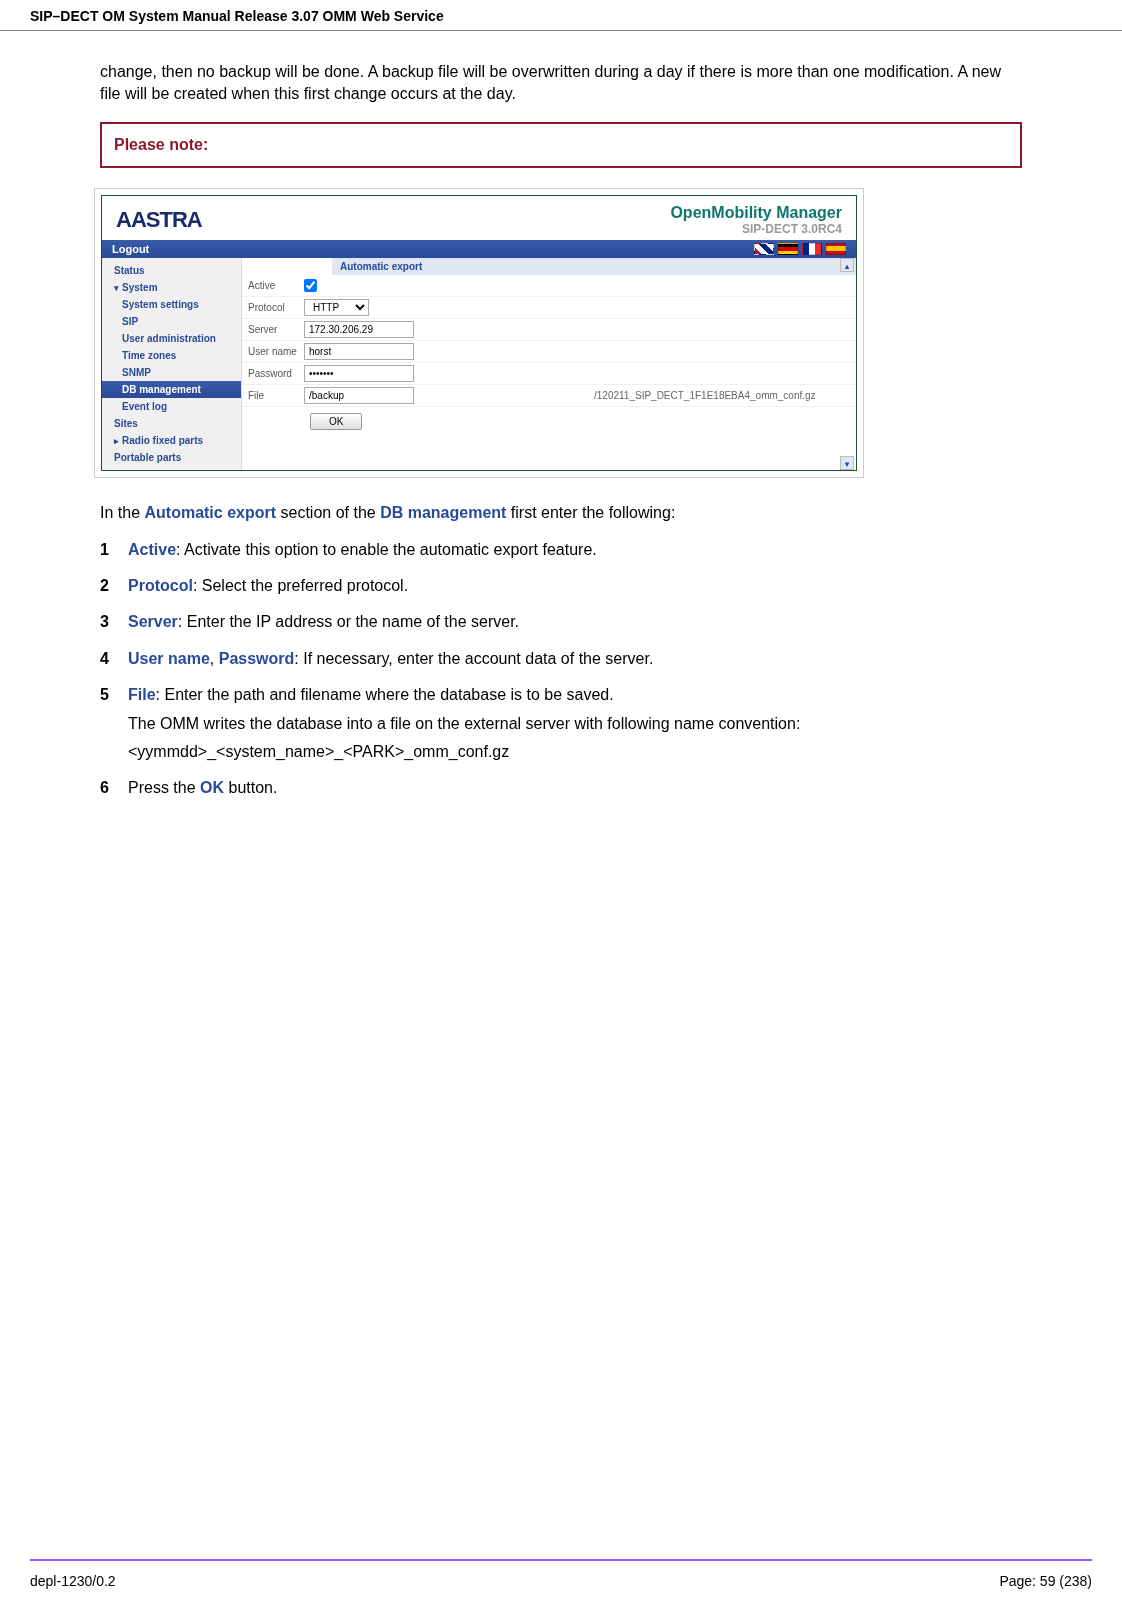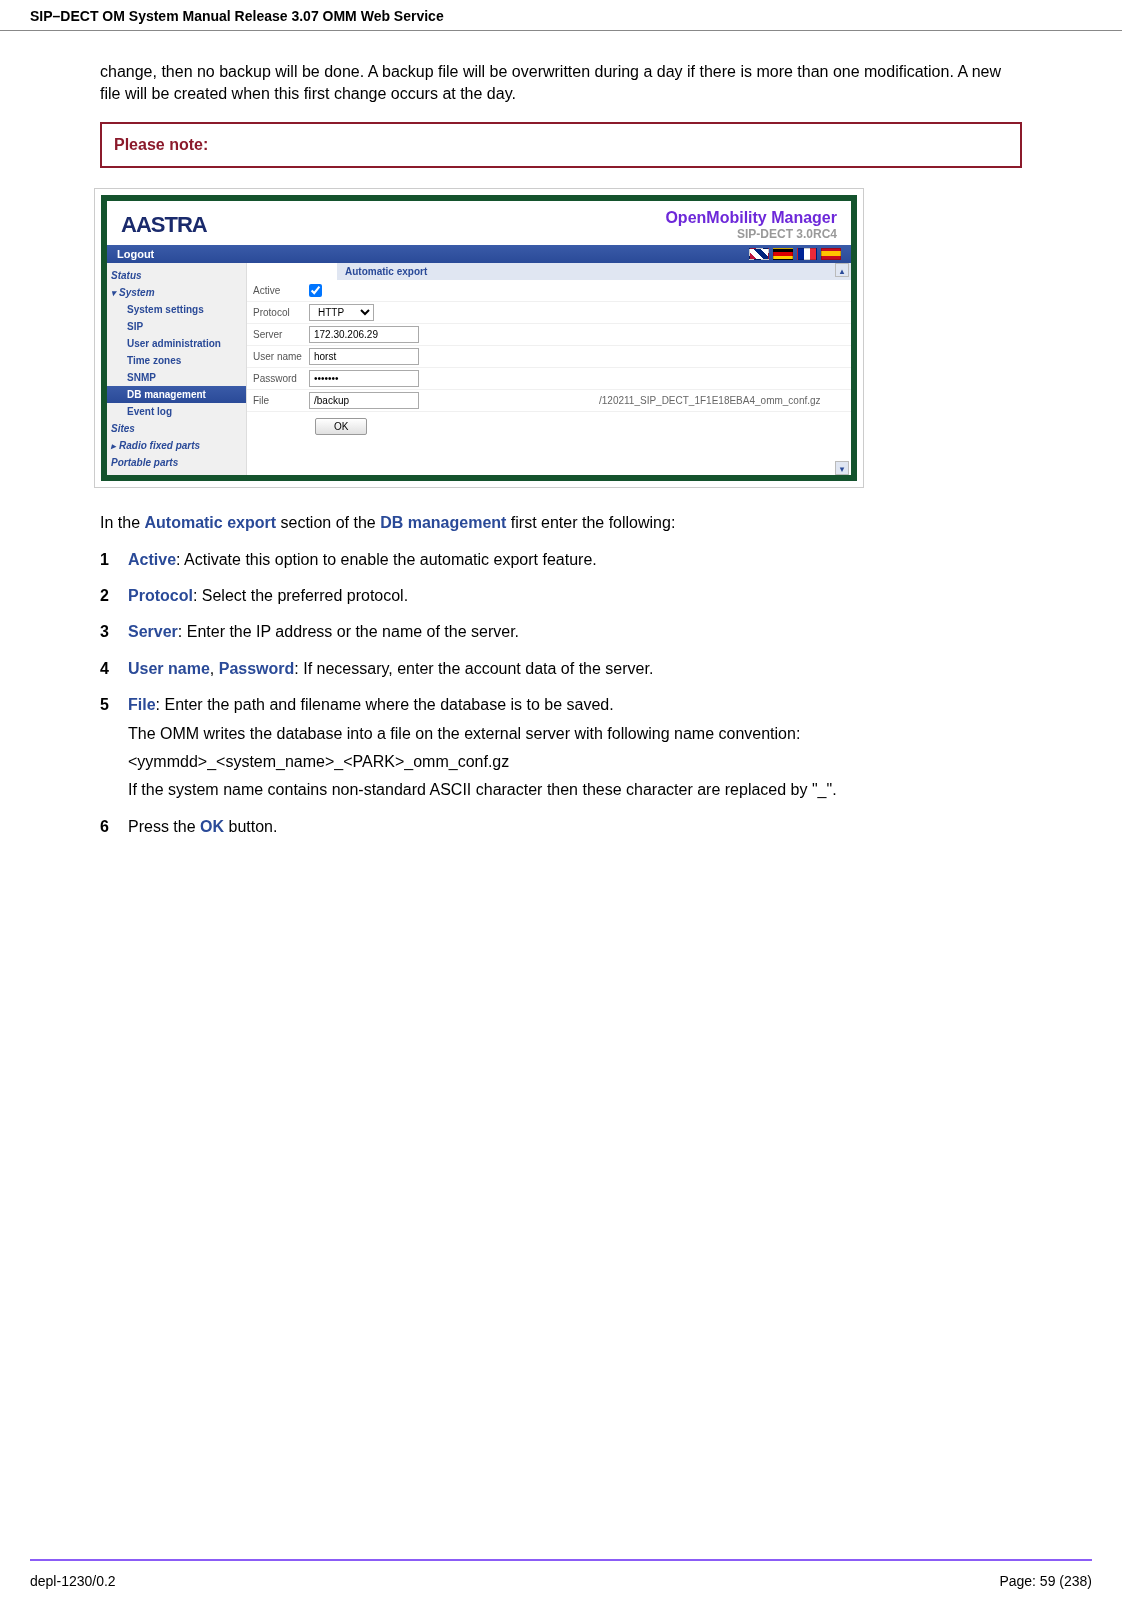--- a/index.html
+++ b/index.html
@@ -45,21 +45,21 @@
     .note-body {
       flex: 1;
     }
     .screenshot-frame {
       border: 1px solid #ccc;
       padding: 6px;
       margin: 0 0 24px -6px;
       width: 770px;
     }
     .app-window {
-      border: 6px solid #14532d;
+      border: 1px solid #14532d;
       background: #fff;
       font-size: 11px;
       position: relative;
     }
     .app-header {
       display: flex;
       justify-content: space-between;
       align-items: center;
       padding: 8px 14px 4px 14px;
       background: #fff;
@@ -68,21 +68,21 @@
       font-family: Arial, sans-serif;
       font-weight: 900;
       font-size: 22px;
       color: #1a2a6c;
       letter-spacing: -1px;
     }
     .app-title-block {
       text-align: right;
     }
     .app-title {
-      color: #6d28d9;
+      color: #0f766e;
       font-weight: bold;
       font-size: 16px;
     }
     .app-subtitle {
       color: #999;
       font-size: 12px;
       font-weight: bold;
     }
     .logout-bar {
       background: linear-gradient(to bottom, #3a5ba8, #2a4a98);
@@ -119,21 +119,21 @@
       padding: 4px 0;
       border-right: 1px solid #ddd;
     }
     .side-item {
       padding: 3px 8px 3px 14px;
       color: #2a4a98;
       font-weight: bold;
       font-size: 10px;
       cursor: pointer;
     }
-    .side-item.top { padding-left: 4px; font-style: italic; }
+    .side-item.top { padding-left: 12px; }
     .side-item.sub { padding-left: 20px; }
     .side-item.selected {
       background: linear-gradient(to bottom, #3a5ba8, #2a4a98);
       color: #fff;
     }
     .side-marker {
       color: #2a4a98;
       font-size: 9px;
       display: inline-block;
       width: 8px;
@@ -359,21 +359,20 @@
     </li>
     <li>
       <span class="num">4</span>
       <span class="ui-bold">User name</span><span>, </span><span class="ui-bold">Password</span><span>: If necessary, enter the account data of the server.</span>
     </li>
     <li>
       <span class="num">5</span>
       <span class="ui-bold">File</span><span>: Enter the path and filename where the database is to be saved.</span>
       <div class="sub-para">The OMM writes the database into a file on the external server with following name convention:</div>
       <div class="sub-para">&lt;yymmdd&gt;_&lt;system_name&gt;_&lt;PARK&gt;_omm_conf.gz</div>
-      <div class="sub-para">If the system name contains non-standard ASCII character then these character are replaced by "_".</div>
     </li>
     <li>
       <span class="num">6</span>
       <span>Press the </span><span class="ui-bold">OK</span><span> button.</span>
     </li>
   </ol>
 
 </div>
 
 <div class="page-footer">

